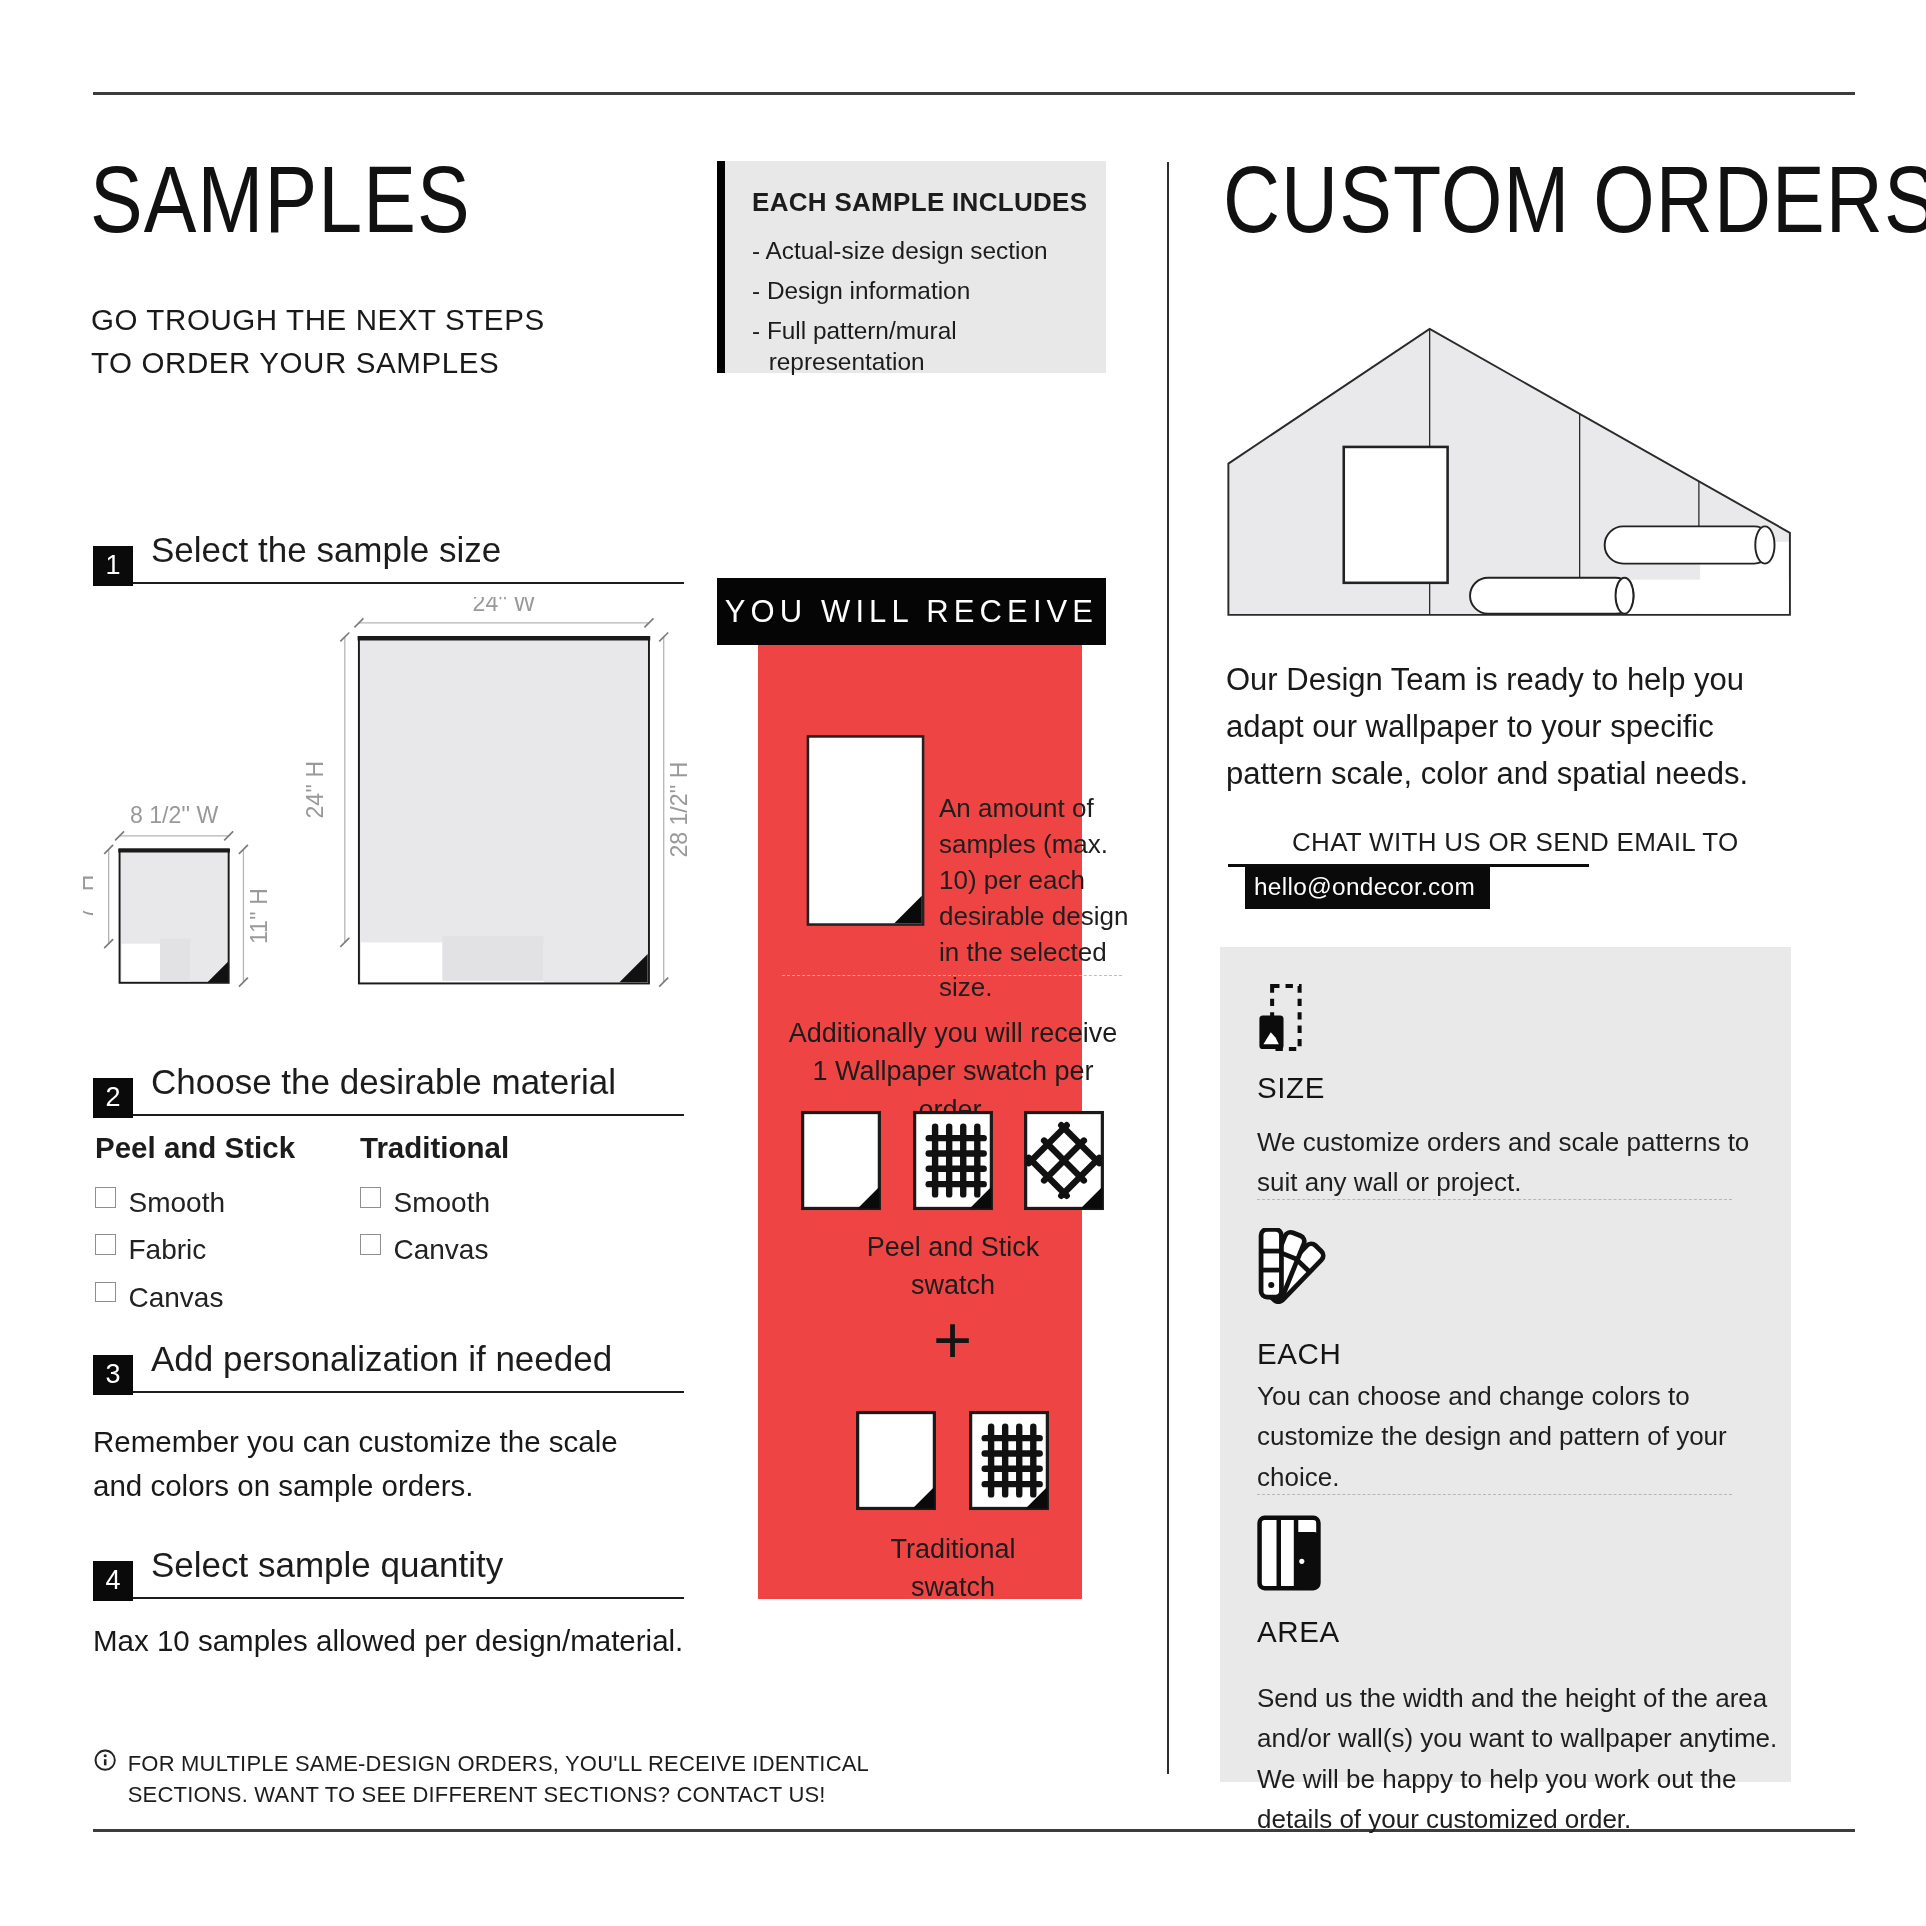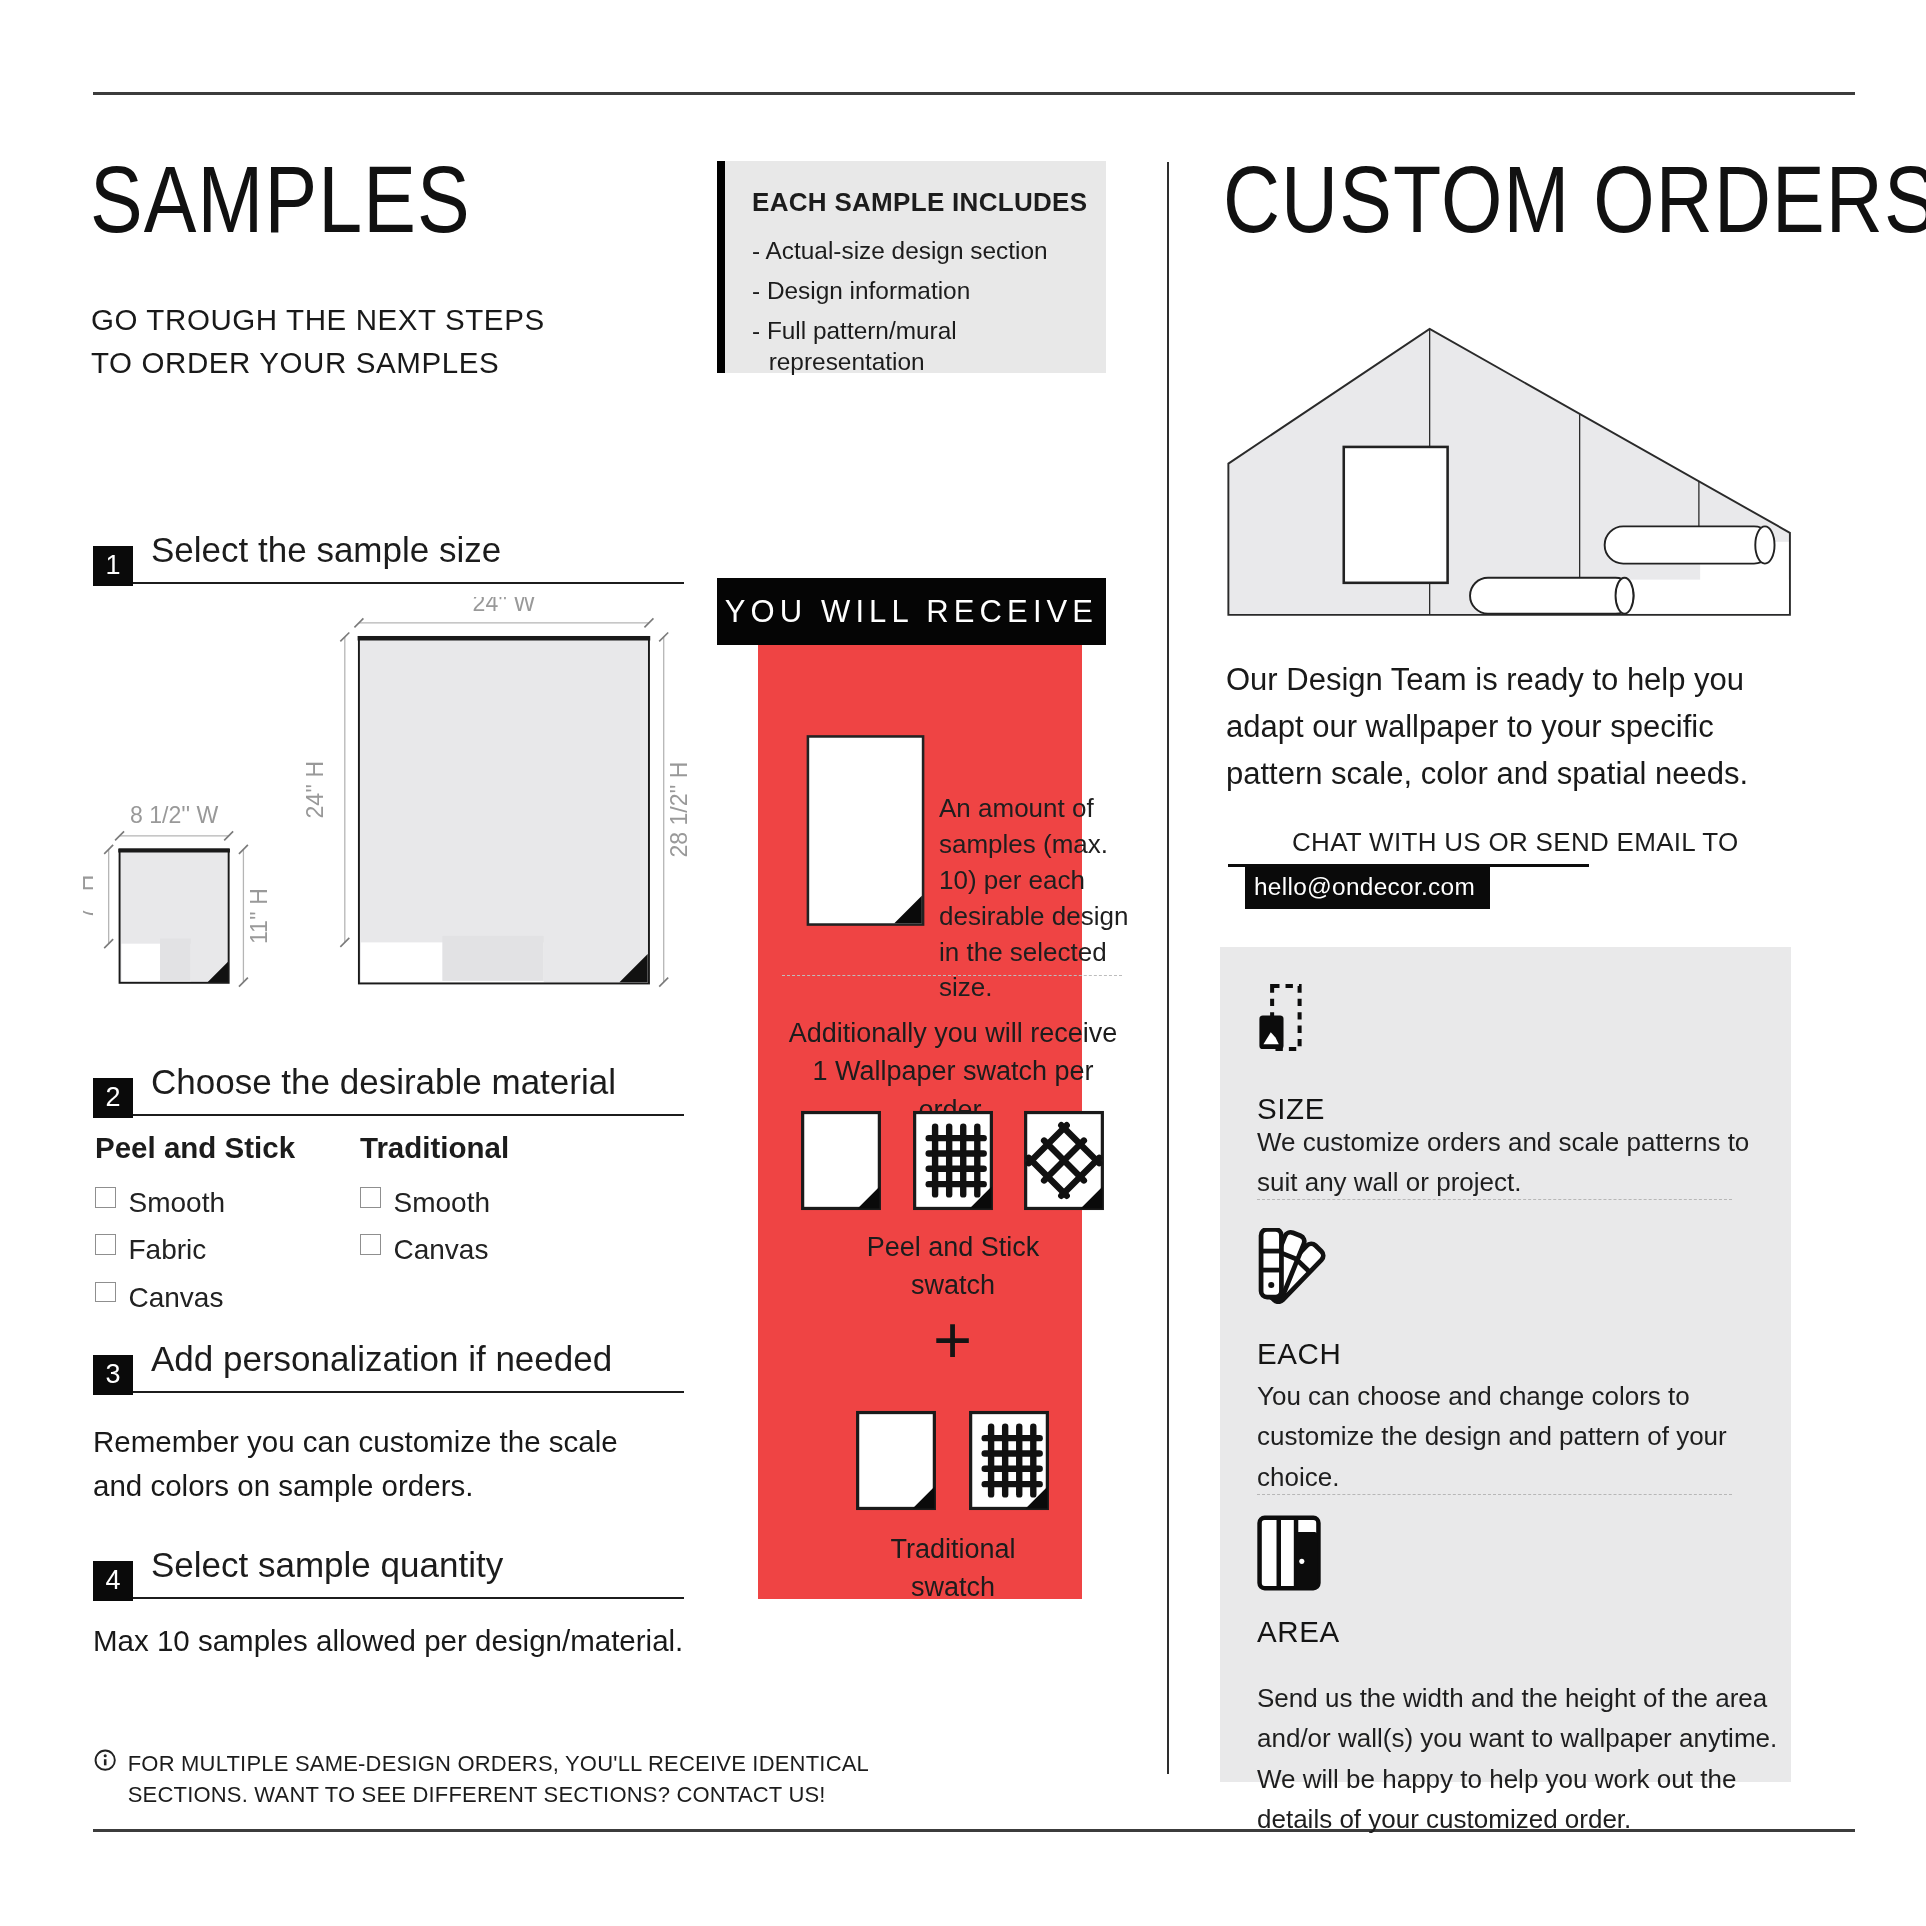--- a/index.html
+++ b/index.html
@@ -303,21 +303,21 @@
   <div class="contact-rule"></div>
   <div class="email-badge">hello@ondecor.com</div>
 
   <div class="custom-panel">
 
     <svg class="cs-icon" style="top:37px;" width="45" height="67" viewBox="0 0 66 100">
       <rect x="22" y="3" width="41" height="94" fill="none" stroke="#0c0c0c" stroke-width="6" stroke-dasharray="11 9"></rect>
       <rect x="3" y="47" width="36" height="50" rx="5" fill="#0c0c0c"></rect>
       <path d="M9,90 L20,72 L27,80 L32,90 Z" fill="#fff"></path>
     </svg>
-    <div class="cs-heading" style="top:145px;">SIZE</div>
+    <div class="cs-heading" style="top:124px;">SIZE</div>
     <div class="cs-text" style="top:175px; width:520px;">We customize orders and scale patterns to suit any wall or project.</div>
     <div class="cs-dash" style="top:252px;"></div>
 
     <svg class="cs-icon" style="top:281px;" width="76" height="76" viewBox="0 0 112 112">
       <g transform="rotate(44 21 102)">
         <rect x="6" y="2" width="30" height="100" rx="9" fill="#fff" stroke="#111" stroke-width="7"></rect>
         <line x1="6" y1="36" x2="36" y2="36" stroke="#111" stroke-width="7"></line>
       </g>
       <g transform="rotate(22 21 102)">
         <rect x="6" y="2" width="30" height="100" rx="9" fill="#fff" stroke="#111" stroke-width="7"></rect>

